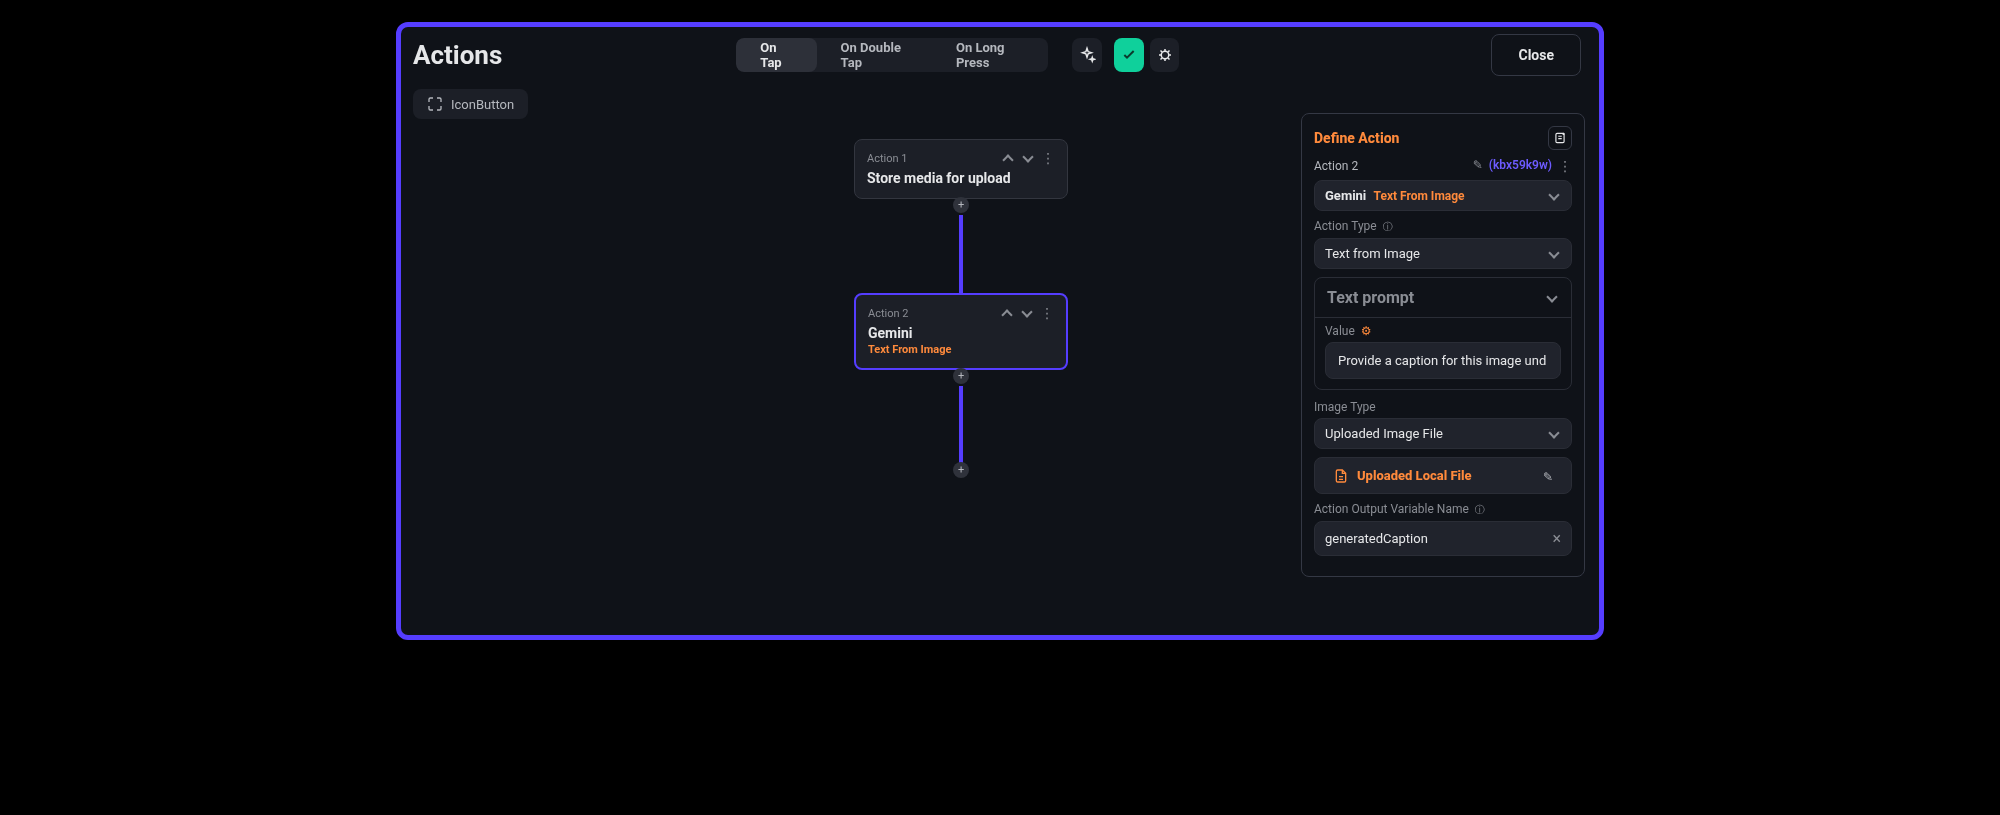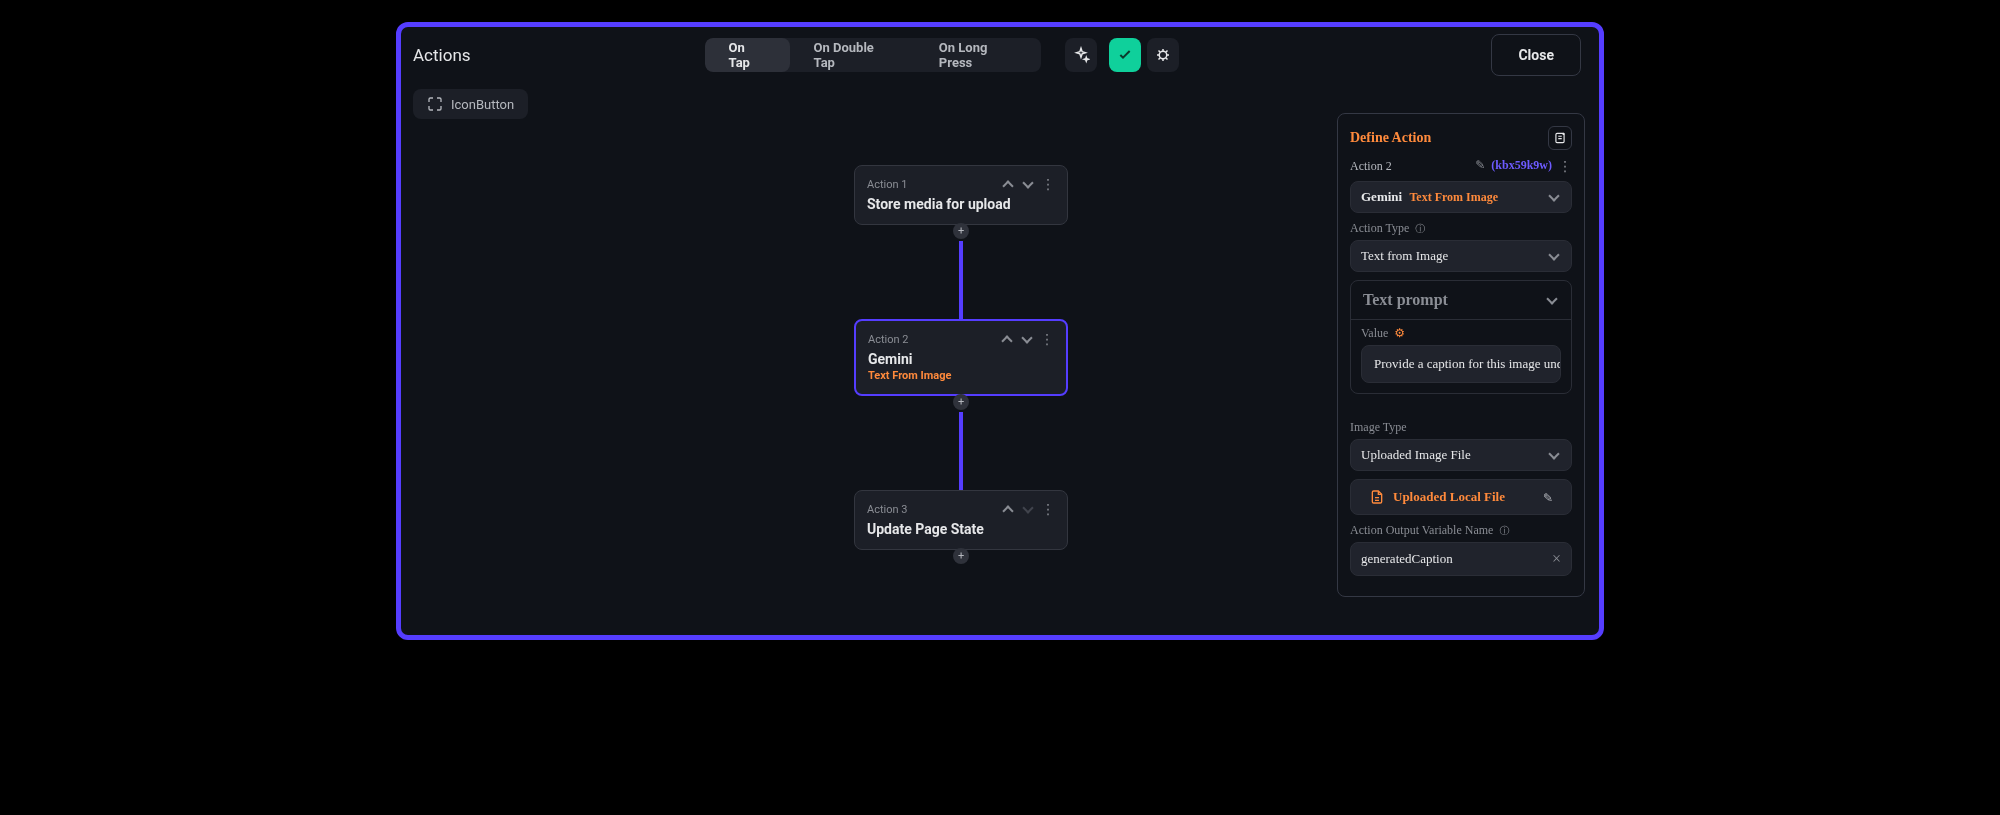--- a/index.html
+++ b/index.html
@@ -16,48 +16,48 @@
     --orange:#ff8a3c;
     --teal:#0fd09b;
     --border:#2a2d36;
     --border-2:#343844;
   }
   *{box-sizing:border-box;}
   body{margin:0;background:var(--bg-page);font-family:-apple-system,BlinkMacSystemFont,"Segoe UI",Roboto,Helvetica,Arial,sans-serif;color:var(--text);}
   .frame{position:relative;width:1560px;height:640px;margin:0 auto;}
   .outline{position:absolute;inset:22px 176px 0 176px;border:5px solid var(--accent);border-radius:12px;background:var(--bg-app);overflow:hidden;}
   .topbar{display:flex;align-items:center;height:56px;padding:0 18px 0 12px;gap:12px;}
-  .title{font-size:17px;font-weight:400;}
+  .title{font-size:26px;font-weight:700;}
   .tabs{display:flex;align-items:center;background:var(--bg-card);border-radius:8px;overflow:hidden;height:34px;margin-left:222px;}
   .tab{padding:0 24px;height:100%;display:flex;align-items:center;justify-content:center;font-size:13px;font-weight:700;color:var(--text-mid);}
   .tab.active{background:#2d3039;color:var(--text);border-radius:8px;}
   .top-spacer{flex:1;}
   .iconbtn{width:34px;height:34px;background:var(--bg-card);border-radius:8px;display:flex;align-items:center;justify-content:center;}
   .iconbtn.teal{background:var(--teal);}
   .close-btn{height:42px;padding:0 26px;border:1px solid var(--border-2);border-radius:8px;display:flex;align-items:center;font-weight:700;font-size:14px;margin-left:300px;}
   .chip{display:flex;align-items:center;gap:8px;background:var(--bg-card);border-radius:8px;height:30px;padding:0 14px;margin:6px 0 0 12px;width:fit-content;font-size:13px;color:var(--text-mid);}
-  .canvas{position:absolute;left:350px;top:138px;width:420px;}
+  .canvas{position:absolute;left:350px;top:112px;width:420px;}
   .node{position:relative;width:214px;background:var(--bg-card);border:1px solid #33363f;border-radius:8px;padding:10px 12px 12px 12px;margin:0 auto;}
   .node.selected{border:2px solid var(--accent);}
   .node-head{display:flex;align-items:center;justify-content:space-between;font-size:11px;color:var(--text-dim);margin-bottom:4px;}
   .node-icons{display:flex;gap:8px;align-items:center;color:var(--text-dim);}
   .node-title{font-size:14px;font-weight:700;}
   .node-sub{font-size:11px;font-weight:700;color:var(--orange);margin-top:2px;}
   .connector{width:4px;height:78px;background:var(--accent);margin:0 auto;}
   .addbtn{width:16px;height:16px;border-radius:999px;background:#2f323b;display:flex;align-items:center;justify-content:center;margin:0 auto;position:relative;top:-2px;}
   .addbtn::after{content:"+";font-size:11px;color:var(--text-mid);position:relative;top:-1px;}
-  .sidepanel{position:absolute;right:14px;top:86px;width:248px;border:1px solid var(--border-2);border-radius:8px;background:var(--bg-app);padding:12px;font-family:Liberation Serif, serif;}
+  .sidepanel{position:absolute;right:14px;top:86px;width:284px;border:1px solid var(--border-2);border-radius:8px;background:var(--bg-app);padding:12px;}
   .sp-title-row{display:flex;align-items:center;justify-content:space-between;margin-bottom:8px;}
   .sp-title{color:var(--orange);font-size:14px;font-weight:800;}
   .sp-icon-box{width:24px;height:24px;border:1px solid var(--border-2);border-radius:6px;display:flex;align-items:center;justify-content:center;}
   .sp-sub{display:flex;align-items:center;justify-content:space-between;font-size:12px;color:var(--text-mid);margin-bottom:6px;}
   .sp-link{color:var(--accent);font-size:12px;display:flex;gap:6px;}
   .field{background:var(--bg-field);border:1px solid var(--border);border-radius:8px;padding:7px 10px;display:flex;align-items:center;justify-content:space-between;margin-bottom:8px;font-size:13px;}
   .label{font-size:12px;color:var(--text-dim);margin:6px 0 4px 0;display:flex;align-items:flex-start;gap:6px;}
-  .sect{border:1px solid var(--border);border-radius:8px;margin-bottom:26px;}
+  .sect{border:1px solid var(--border);border-radius:8px;margin-bottom:10px;}
   .sect-head{padding:10px 12px;color:var(--text-dim);font-weight:700;display:flex;align-items:center;justify-content:space-between;}
   .sect-body{padding:0 10px 10px 10px;border-top:1px solid var(--border);}
   .value-field{background:var(--bg-field);border:1px solid var(--border);border-radius:8px;padding:10px 12px;font-size:13px;white-space:nowrap;overflow:hidden;}
   .option-row{display:flex;align-items:center;gap:8px;background:var(--bg-field);border:1px solid var(--border);border-radius:8px;padding:8px 18px;margin-bottom:8px;}
   .option-row .file-icon{color:var(--orange);}
   .option-row .txt{color:var(--orange);font-weight:800;font-size:13px;flex:1;}
   .clear-x{color:var(--text-dim);font-size:16px;}
   .chev{width:14px;height:14px;}
   .chev::before{content:"";display:block;width:6px;height:6px;border-right:2px solid var(--text-dim);border-bottom:2px solid var(--text-dim);transform:rotate(45deg);margin:2px auto 0;}
   .arrow{width:12px;height:12px;position:relative;}
@@ -138,31 +138,20 @@
             <span class="arrow down" style="color:#8a8d94"></span>
             <span class="dots"></span>
           </span>
         </div>
         <div class="node-title">Gemini</div>
         <div class="node-sub">Text From Image</div>
       </div>
       <div class="addbtn"></div>
       <div class="connector"></div>
 
-      <div class="node">
-        <div class="node-head">
-          <span>Action 3</span>
-          <span class="node-icons">
-            <span class="arrow up" style="color:#8a8d94"></span>
-            <span class="arrow down" style="color:#41444d"></span>
-            <span class="dots"></span>
-          </span>
-        </div>
-        <div class="node-title">Update Page State</div>
-      </div>
       <div class="addbtn"></div>
 
     </div>
 
     <div class="sidepanel">
       <div class="sp-title-row">
         <span class="sp-title">Define Action</span>
         <span class="sp-icon-box">
           <svg width="14" height="14" viewBox="0 0 24 24" fill="none" stroke="#e6e7e9" stroke-width="2">
               <rect x="5" y="4" width="14" height="16" rx="2"></rect>

